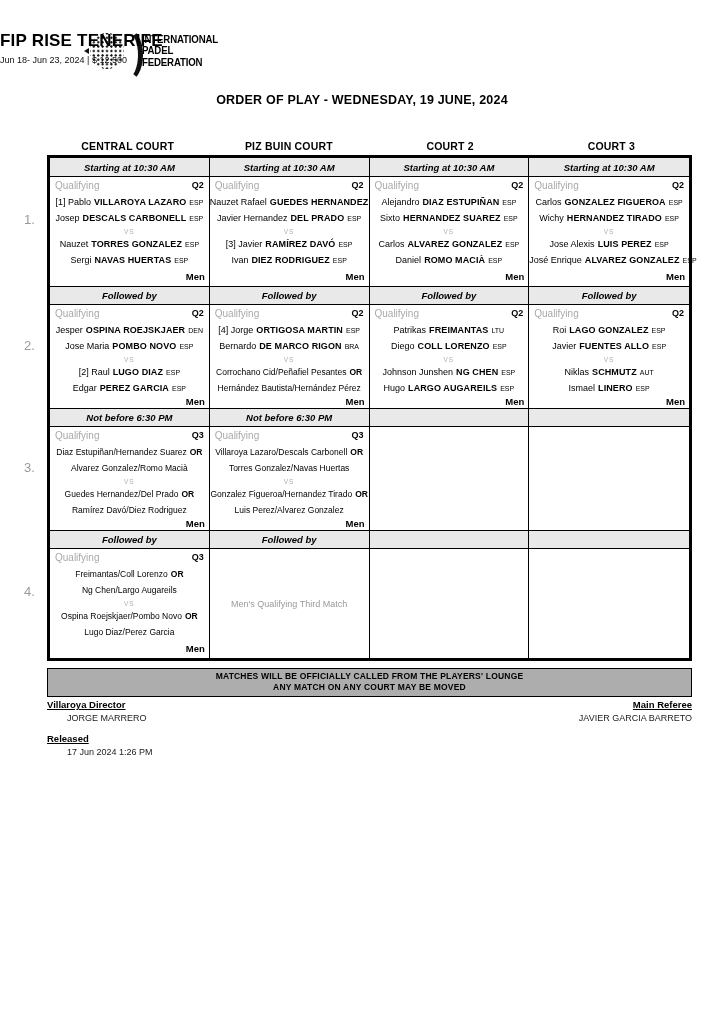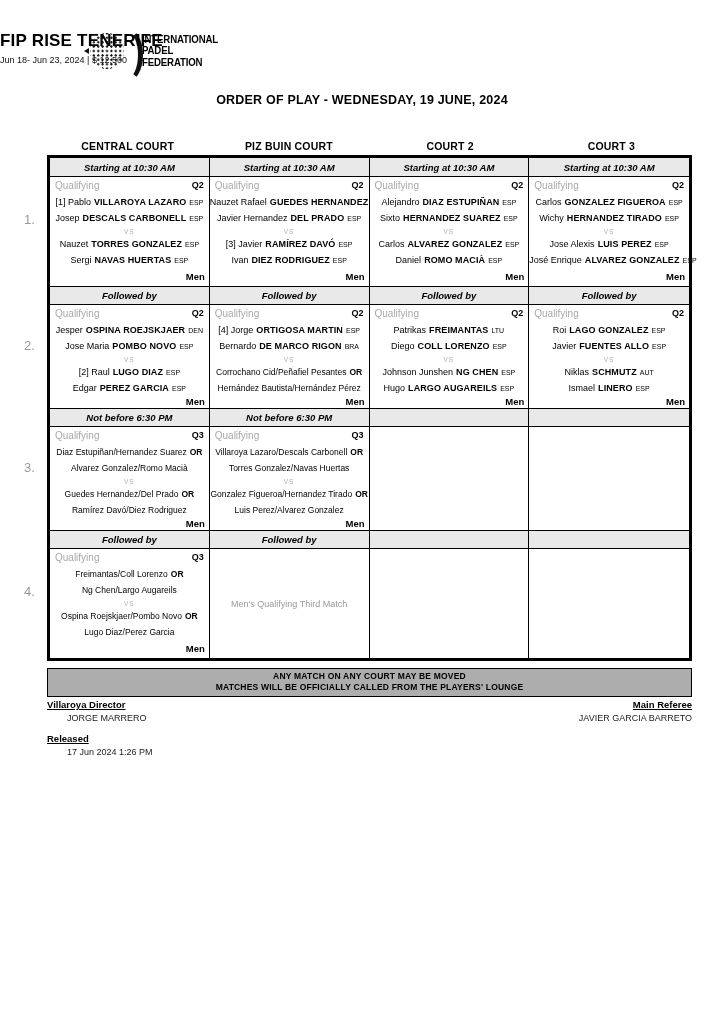--- a/index.html
+++ b/index.html
@@ -293,22 +293,22 @@
     </div>
 
   <div id="rownums">
       <div class="rn rn1">1.</div>
       <div class="rn rn2">2.</div>
       <div class="rn rn3">3.</div>
       <div class="rn rn4">4.</div>
     </div>
 
   <div class="notice">
+    <div>MATCHES WILL BE OFFICIALLY CALLED FROM THE PLAYERS' LOUNGE</div>
     <div>ANY MATCH ON ANY COURT MAY BE MOVED</div>
-    <div>MATCHES WILL BE OFFICIALLY CALLED FROM THE PLAYERS' LOUNGE</div>
   </div>
 
   <div class="foot-left">
     <div class="foot-label">Villaroya Director</div>
     <div class="foot-val">JORGE MARRERO</div>
     <div class="foot-label second">Released</div>
     <div class="foot-val">17 Jun 2024  1:26 PM</div>
   </div>
   <div class="foot-right">
     <div class="foot-label">Main Referee</div>

